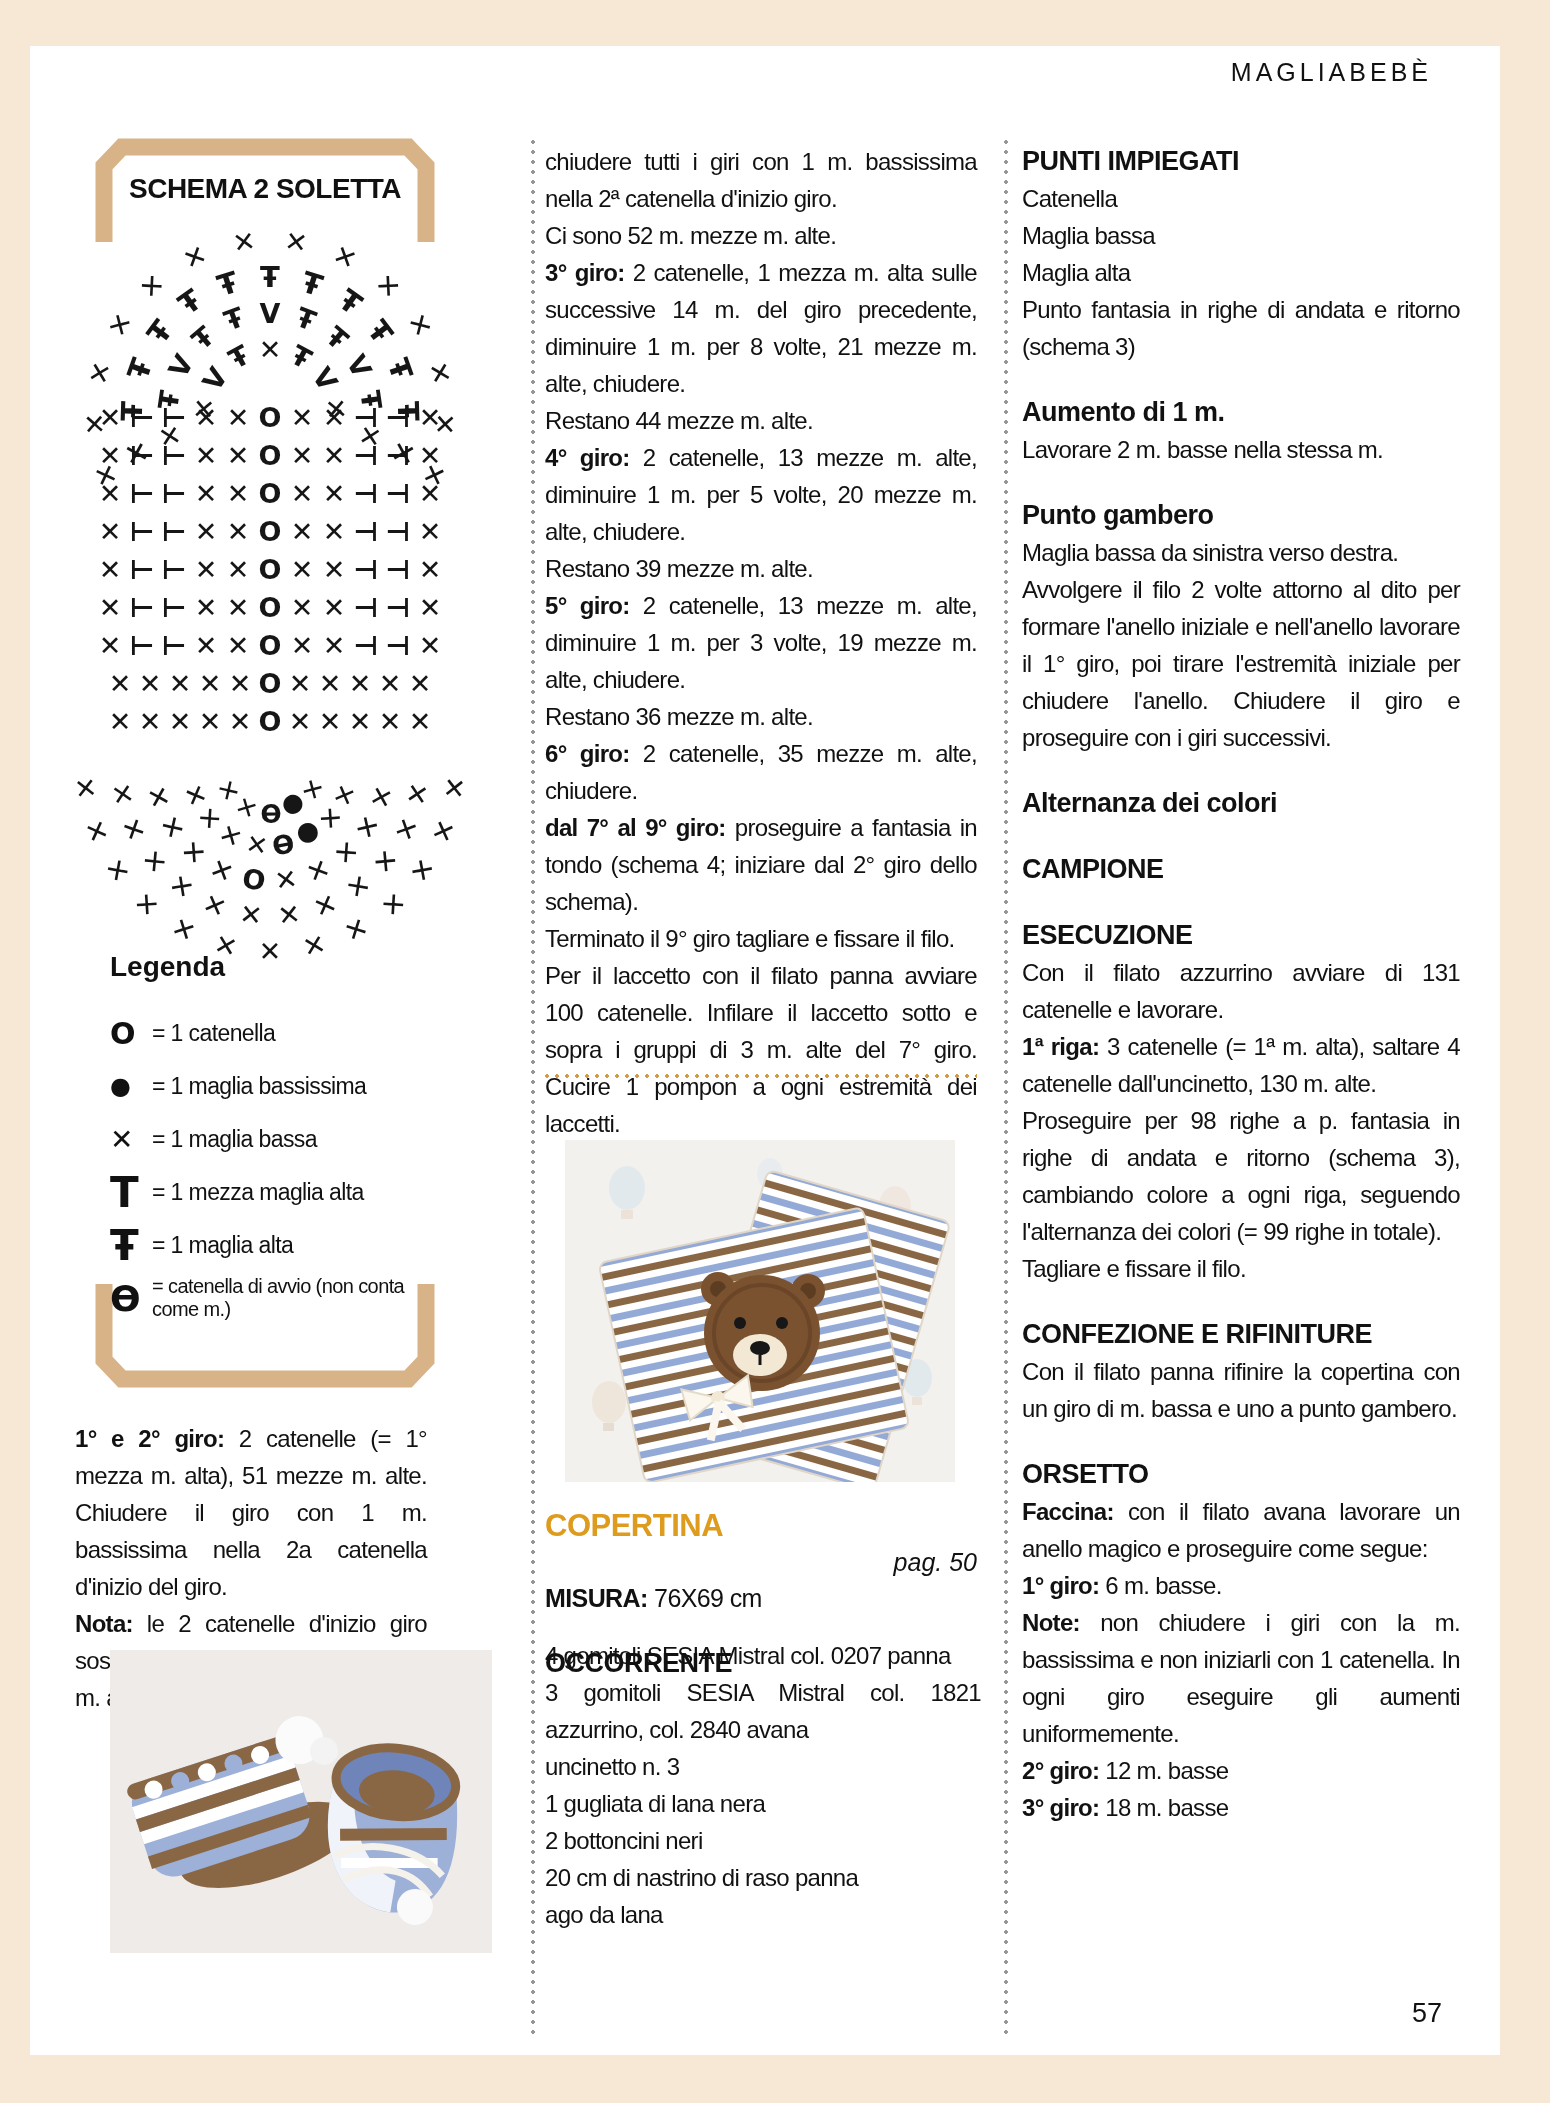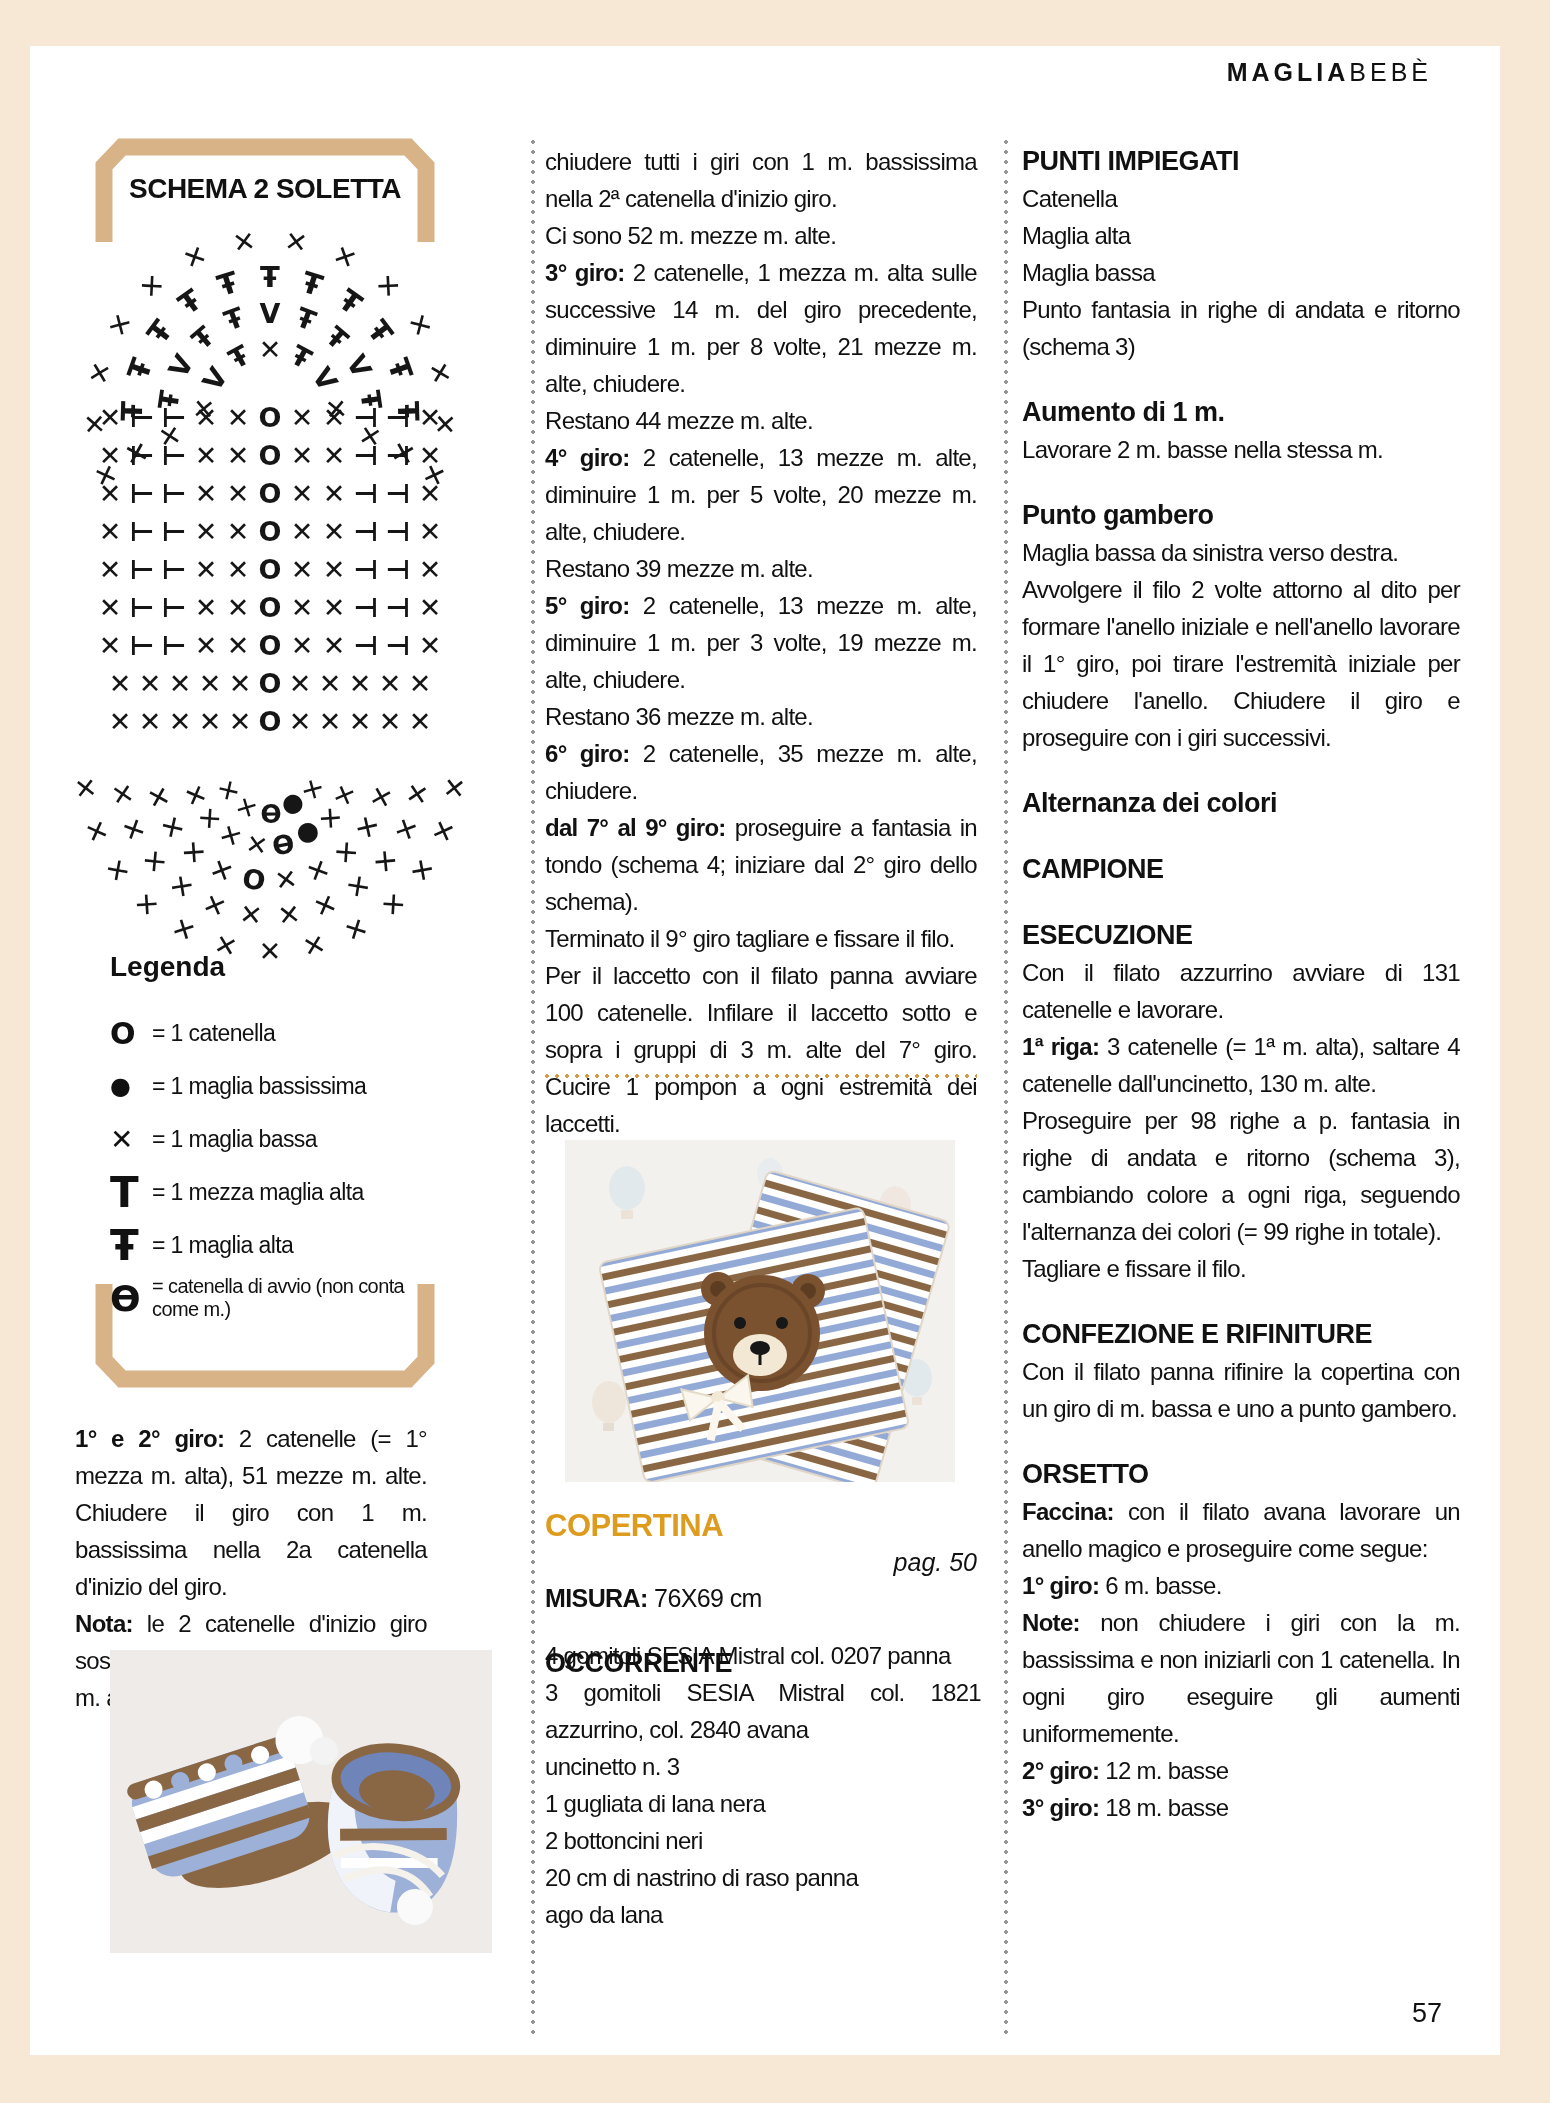--- a/index.html
+++ b/index.html
@@ -6,21 +6,21 @@
   body{
     width:1550px;height:2103px;position:relative;overflow:hidden;
     background:#f6e8d5;
     font-family:"Liberation Sans","DejaVu Sans",sans-serif;
     color:#111;
   }
   .sheet{position:absolute;left:30px;top:46px;width:1470px;height:2009px;background:#ffffff;}
 
   
   .brand{position:absolute;top:12px;right:68px;font-size:25px;letter-spacing:4px;}
-  .brand b{font-weight:700;}
+  .brand b{font-weight:400;}
   .brand span.light{font-weight:400;}
 
   
   .vdots{position:absolute;top:94px;width:4px;height:1898px;
     background-image:radial-gradient(circle at 2px 2px,#969696 1.6px,transparent 1.9px);
     background-size:4px 10px;background-repeat:repeat-y;}
   .vdots.sep1{left:501px;}
   .vdots.sep2{left:974px;}
   .hdots{position:absolute;left:515px;top:1028px;width:432px;height:4px;
     background-image:radial-gradient(circle at 2px 2px,#d69a45 1.7px,transparent 2px);
@@ -430,22 +430,22 @@
       <div class="para">uncinetto n. 3</div>
       <div class="para">1 gugliata di lana nera</div>
       <div class="para">2 bottoncini neri</div>
       <div class="para">20 cm di nastrino di raso panna</div>
       <div class="para">ago da lana</div>
     </div>
 
   <div class="col" style="left:992px;top:97px;width:438px;">
       <div class="rh">PUNTI IMPIEGATI</div>
       <div class="para">Catenella</div>
+      <div class="para">Maglia bassa</div>
       <div class="para">Maglia alta</div>
-      <div class="para">Maglia bassa</div>
       <div class="para">Punto fantasia in righe di andata e ritorno (schema 3)</div>
       <div class="rh">Aumento di 1 m.</div>
       <div class="para">Lavorare 2 m. basse nella stessa m.</div>
       <div class="rh">Punto gambero</div>
       <div class="para">Maglia bassa da sinistra verso destra.</div>
       <div class="para">Avvolgere il filo 2 volte attorno al dito per formare l'anello iniziale e nell'anello lavorare il 1° giro, poi tirare l'estremità iniziale per chiudere l'anello. Chiudere il giro e proseguire con i giri successivi.</div>
       <div class="rh">Alternanza dei colori</div>
       <div class="rh">CAMPIONE</div>
       <div class="rh">ESECUZIONE</div>
       <div class="para">Con il filato azzurrino avviare di 131 catenelle e lavorare.</div>

